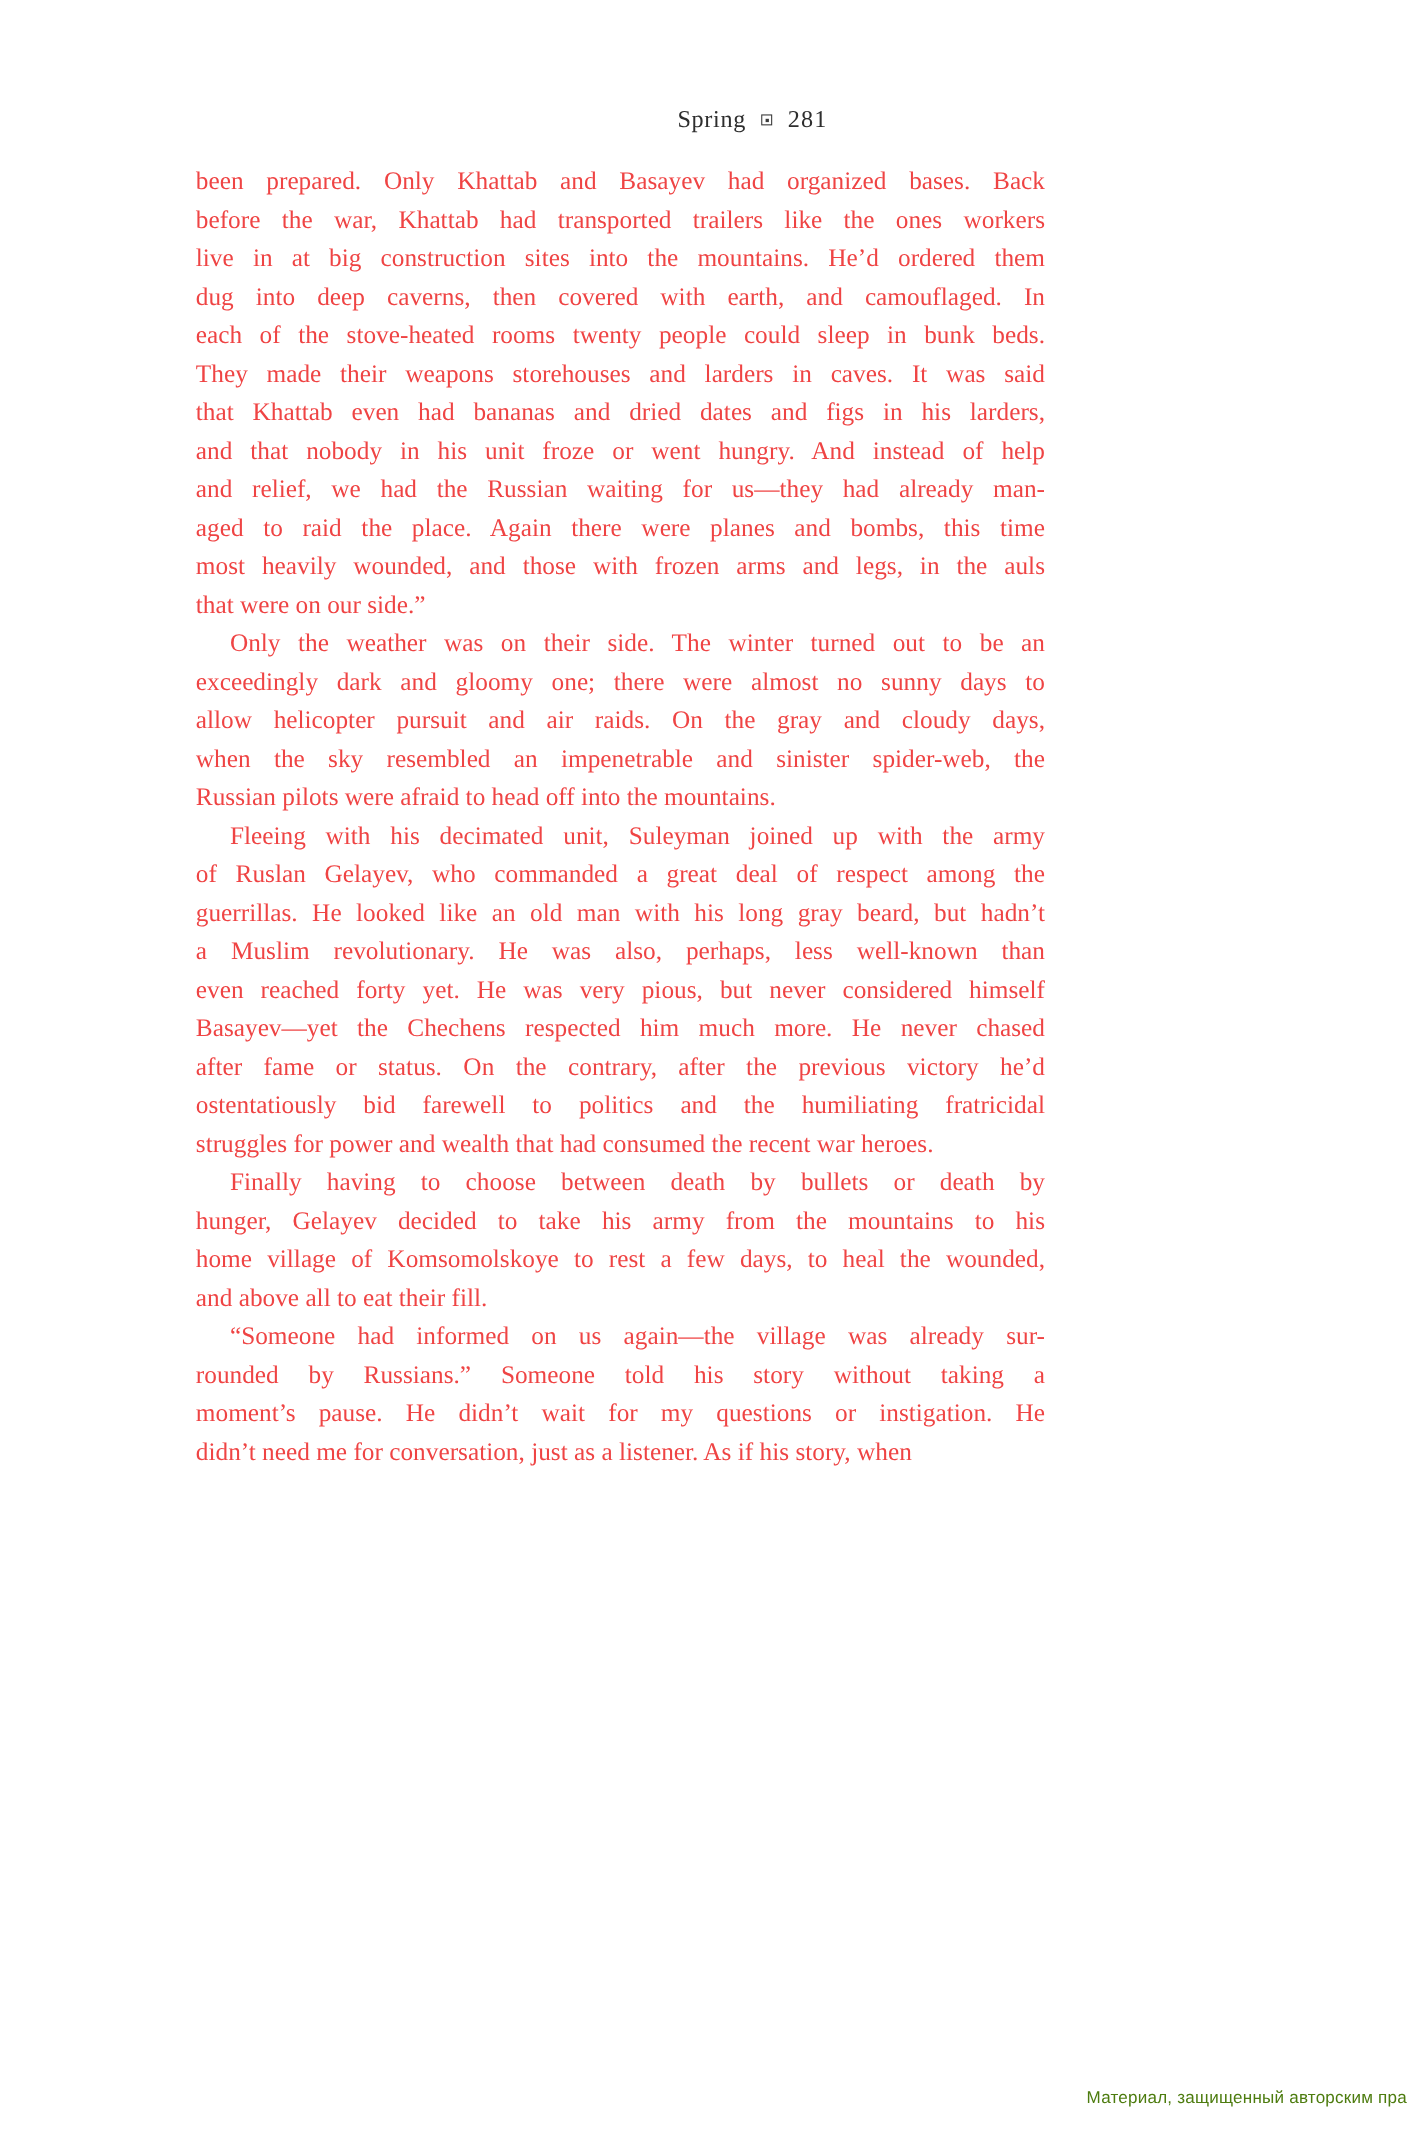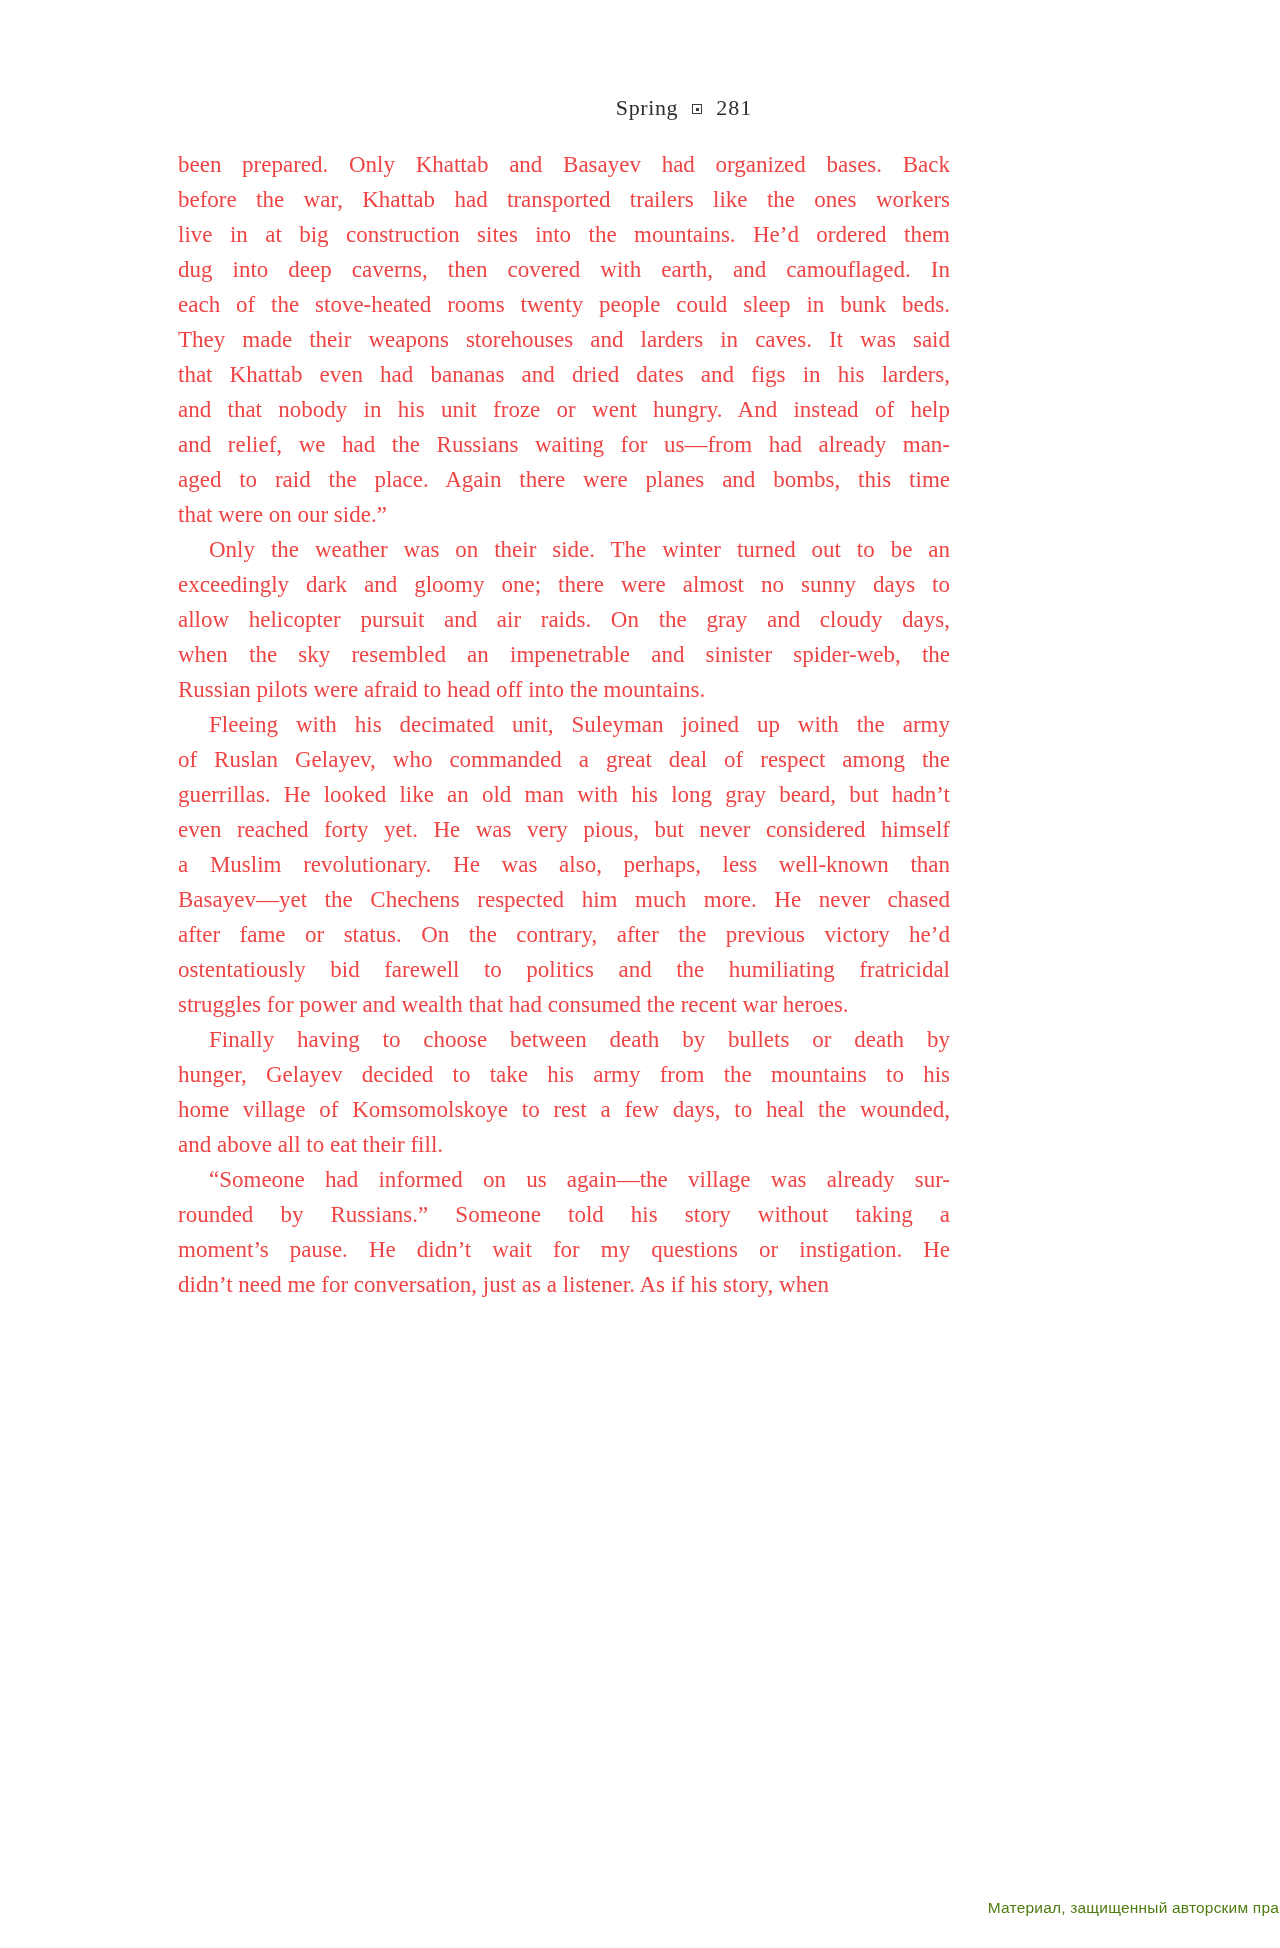--- a/index.html
+++ b/index.html
@@ -96,37 +96,38 @@
   <div class="text-block" id="text-block">
       <div class="para">
         <div class="line">been prepared. Only Khattab and Basayev had organized bases. Back</div>
         <div class="line">before the war, Khattab had transported trailers like the ones workers</div>
         <div class="line">live in at big construction sites into the mountains. He’d ordered them</div>
         <div class="line">dug into deep caverns, then covered with earth, and camouflaged. In</div>
         <div class="line">each of the stove-heated rooms twenty people could sleep in bunk beds.</div>
         <div class="line">They made their weapons storehouses and larders in caves. It was said</div>
         <div class="line">that Khattab even had bananas and dried dates and figs in his larders,</div>
         <div class="line">and that nobody in his unit froze or went hungry. And instead of help</div>
-        <div class="line">and relief, we had the Russians waiting for us—from had already man-</div>
+        <div class="line">and relief, we had the Russian waiting for us—they had already man-</div>
         <div class="line">aged to raid the place. Again there were planes and bombs, this time</div>
+        <div class="line">most heavily wounded, and those with frozen arms and legs, in the auls</div>
         <div class="line last">that were on our side.”</div>
       </div>
       <div class="para">
         <div class="line indent">Only the weather was on their side. The winter turned out to be an</div>
         <div class="line">exceedingly dark and gloomy one; there were almost no sunny days to</div>
         <div class="line">allow helicopter pursuit and air raids. On the gray and cloudy days,</div>
         <div class="line">when the sky resembled an impenetrable and sinister spider-web, the</div>
         <div class="line last">Russian pilots were afraid to head off into the mountains.</div>
       </div>
       <div class="para">
         <div class="line indent">Fleeing with his decimated unit, Suleyman joined up with the army</div>
         <div class="line">of Ruslan Gelayev, who commanded a great deal of respect among the</div>
         <div class="line">guerrillas. He looked like an old man with his long gray beard, but hadn’t</div>
+        <div class="line">a Muslim revolutionary. He was also, perhaps, less well-known than</div>
         <div class="line">even reached forty yet. He was very pious, but never considered himself</div>
-        <div class="line">a Muslim revolutionary. He was also, perhaps, less well-known than</div>
         <div class="line">Basayev—yet the Chechens respected him much more. He never chased</div>
         <div class="line">after fame or status. On the contrary, after the previous victory he’d</div>
         <div class="line">ostentatiously bid farewell to politics and the humiliating fratricidal</div>
         <div class="line last">struggles for power and wealth that had consumed the recent war heroes.</div>
       </div>
       <div class="para">
         <div class="line indent">Finally having to choose between death by bullets or death by</div>
         <div class="line">hunger, Gelayev decided to take his army from the mountains to his</div>
         <div class="line">home village of Komsomolskoye to rest a few days, to heal the wounded,</div>
         <div class="line last">and above all to eat their fill.</div>

